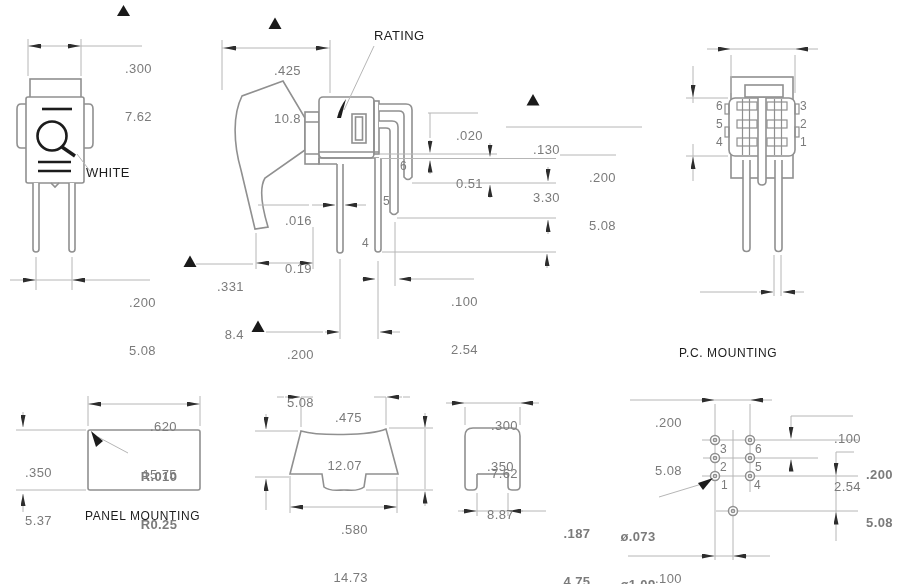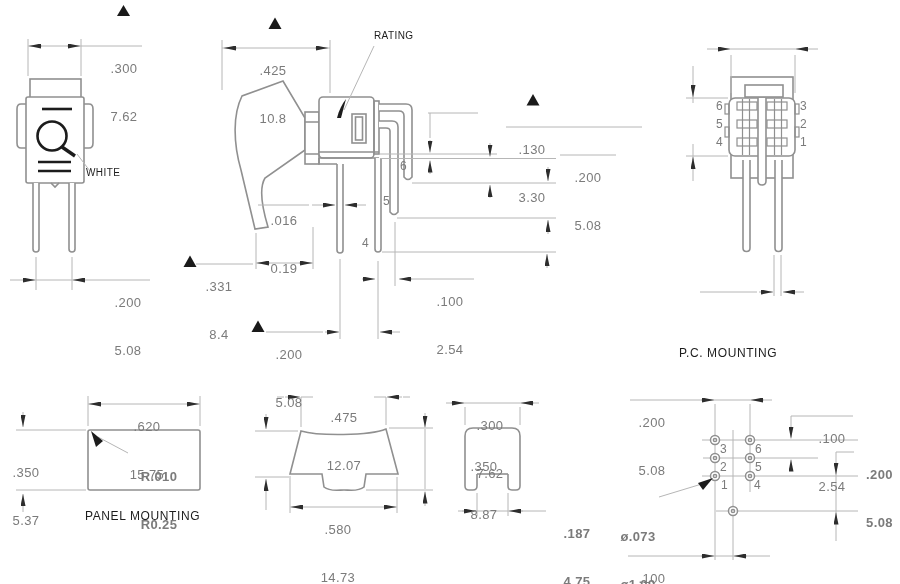--- a/index.html
+++ b/index.html
@@ -1,23 +1,23 @@
 <!DOCTYPE html>
 <html><head>
 <meta charset="utf-8">
 <style>
   html,body{margin:0;padding:0;background:#fff;}
   #canvas{position:relative;width:900px;height:584px;background:#ffffff;overflow:hidden;
           font-family:"Liberation Sans",sans-serif;}
   #lineart{position:absolute;left:0;top:0;}
-  .dim{position:absolute;font-size:13px;line-height:16px;color:#7b7b7b;text-align:center;
+  .dim{position:absolute;font-size:13px;line-height:16px;color:#7b7b7b;text-align:right;
        letter-spacing:.4px;white-space:pre;}
   .dim div{pointer-events:none;}
   .left{text-align:center;font-weight:bold;}
-  .lbl{position:absolute;font-size:10px;line-height:15px;color:#1d1d1d;letter-spacing:.4px;white-space:pre;}
+  .lbl{position:absolute;font-size:13px;line-height:15px;color:#1d1d1d;letter-spacing:.4px;white-space:pre;}
   .cap{position:absolute;font-size:12px;line-height:14px;color:#1d1d1d;letter-spacing:.6px;white-space:pre;}
   .pin{position:absolute;font-size:12px;line-height:13px;color:#7b7b7b;}
 </style>
 </head>
 <body>
 
 <div id="canvas">
 
 <svg id="lineart" width="900" height="584" viewBox="0 0 900 584">
   <defs>
@@ -259,20 +259,24 @@
   <div class="dim" style="left:100px;top:263px;width:56px">
     <div>.200</div>
     <div>5.08</div>
   </div>
 
   <div class="dim" style="left:245px;top:31px;width:56px">
     <div>.425</div>
     <div>10.8</div>
   </div>
   <div class="lbl" style="left:374px;top:28px">RATING</div>
+  <div class="dim" style="left:427px;top:96px;width:56px">
+    <div>.020</div>
+    <div>0.51</div>
+  </div>
   <div class="dim" style="left:504px;top:110px;width:56px">
     <div>.130</div>
     <div>3.30</div>
   </div>
   <div class="dim" style="left:560px;top:138px;width:56px">
     <div>.200</div>
     <div>5.08</div>
   </div>
   <div class="dim" style="left:256px;top:181px;width:56px">
     <div>.016</div>
@@ -309,21 +313,21 @@
   <div class="dim" style="left:0px;top:433px;width:52px">
     <div>.350</div>
     <div>5.37</div>
   </div>
   <div class="dim left" style="left:128px;top:437px;width:62px">
     <div>R.010</div>
     <div>R0.25</div>
   </div>
   <div class="cap" style="left:85px;top:509px">PANEL MOUNTING</div>
 
-  <div class="dim" style="left:314px;top:378px;width:60px">
+  <div class="dim" style="left:302px;top:378px;width:60px">
     <div>.475</div>
     <div>12.07</div>
   </div>
   <div class="dim" style="left:454px;top:427px;width:60px">
     <div>.350</div>
     <div>8.87</div>
   </div>
   <div class="dim" style="left:308px;top:490px;width:60px">
     <div>.580</div>
     <div>14.73</div>

